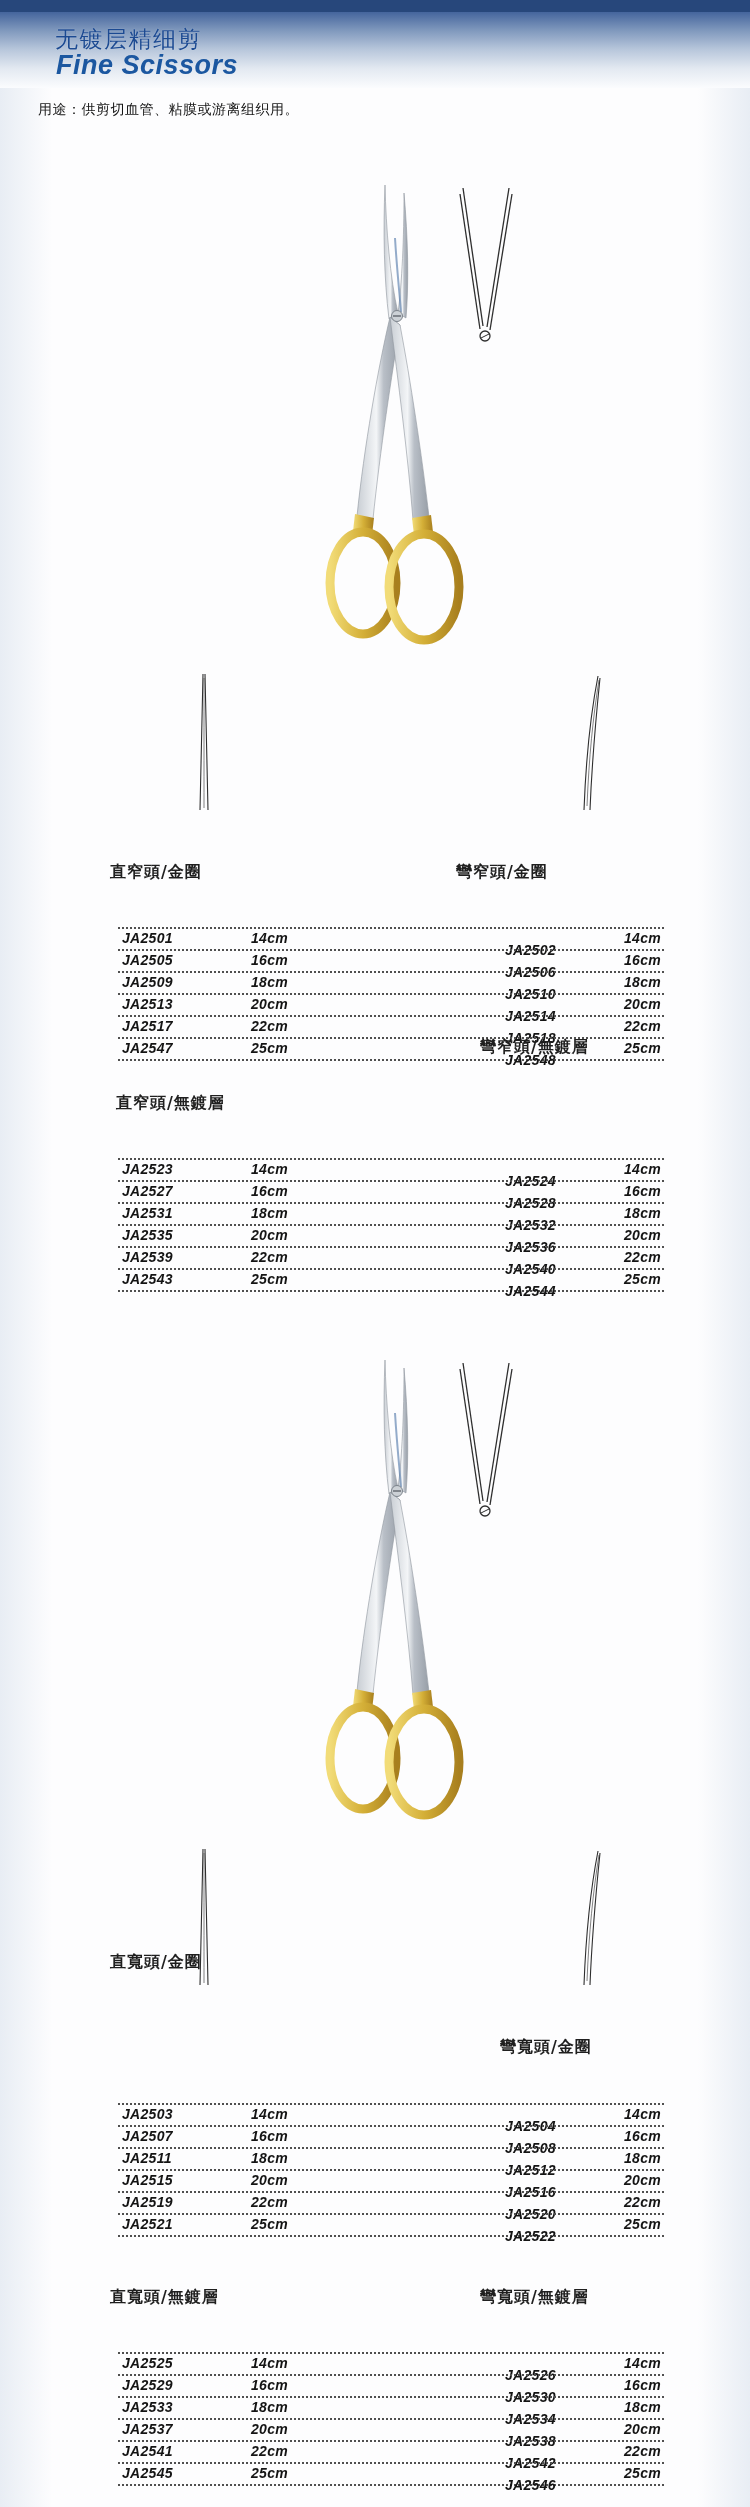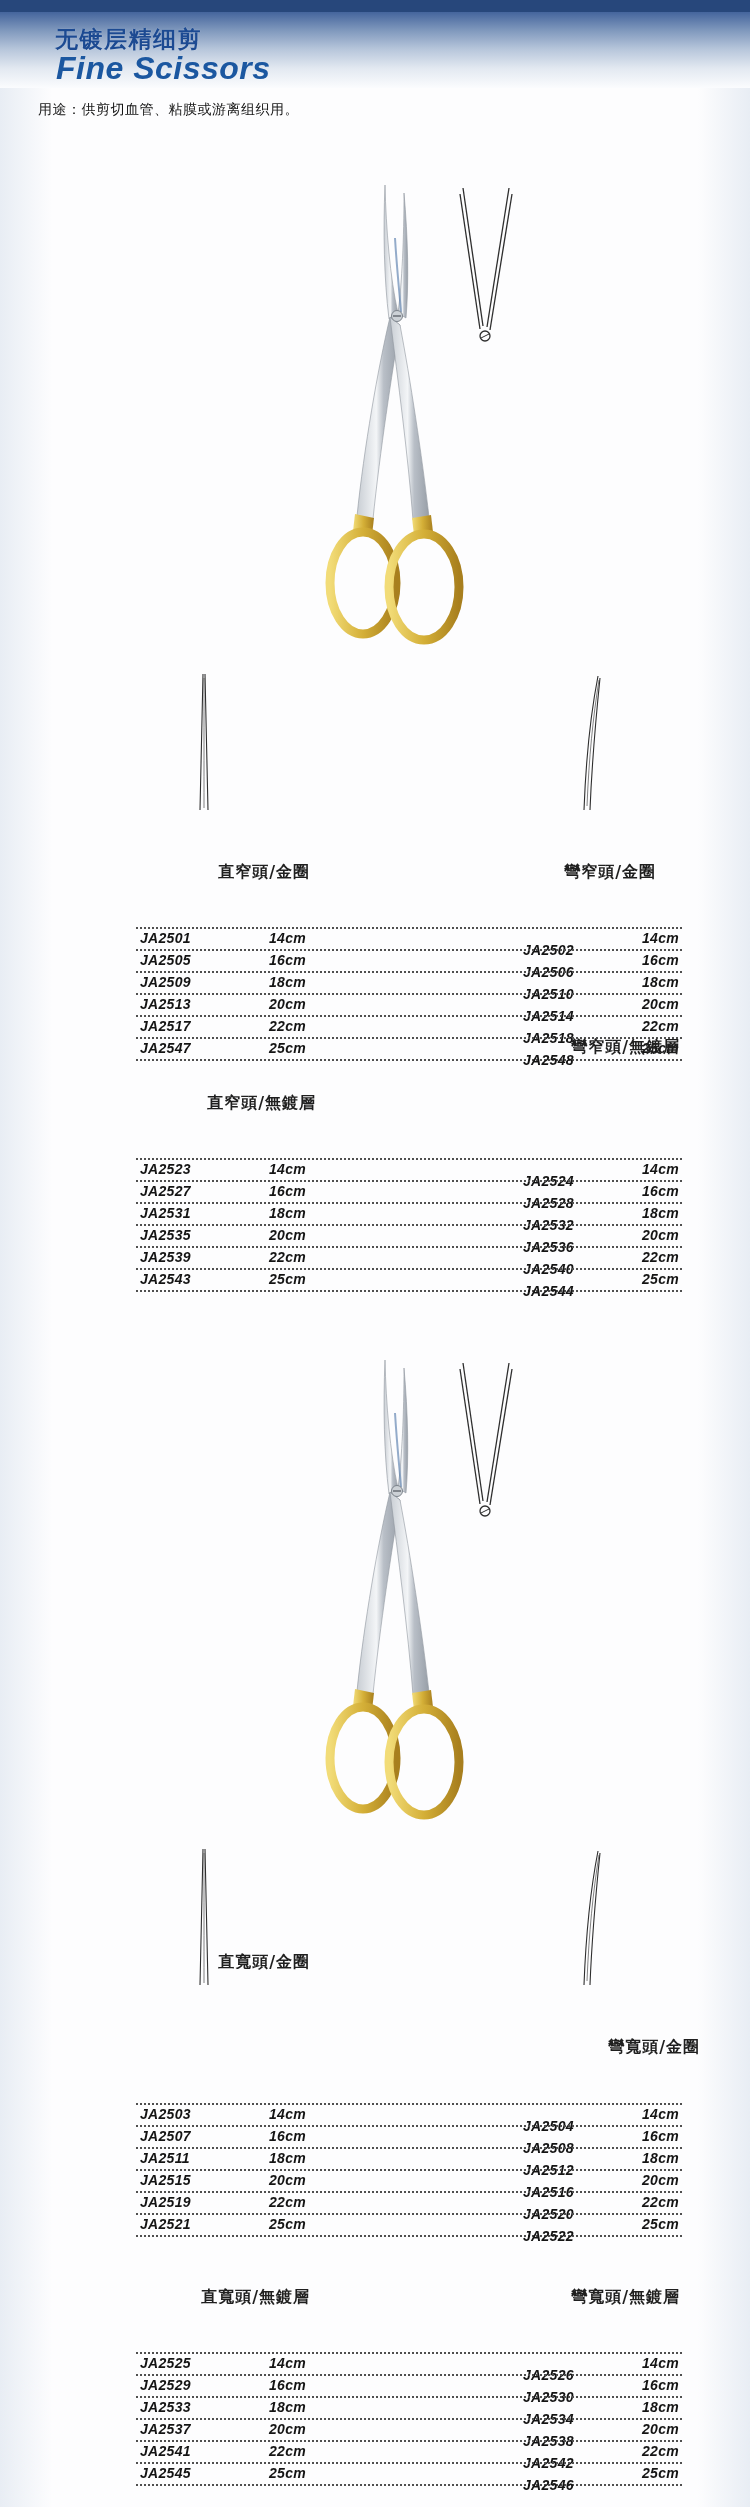--- a/index.html
+++ b/index.html
@@ -7,39 +7,39 @@
     position:relative;width:750px;height:2507px;overflow:hidden;
     font-family:"Liberation Sans",sans-serif;
     background:linear-gradient(90deg,#e8edf4 0%,#fdfdfe 7%,#fdfdfe 93%,#e8edf4 100%);
   }
   .banner{
     position:absolute;left:0;top:0;width:750px;height:88px;
     background:linear-gradient(180deg,#33558a 0%,#40619a 12%,#7e97bc 34%,#b7c6db 56%,#e3e9f1 78%,#fbfcfe 100%);
   }
   .banner-topbar{position:absolute;left:0;top:0;width:750px;height:12px;background:#27477b;}
   .title-cn{
-    position:absolute;left:55px;top:24px;font-size:23px;font-weight:bold;
+    position:absolute;left:55px;top:24px;font-size:23px;font-weight:normal;
     color:#1c4a92;letter-spacing:1.5px;text-shadow:0 0 1px rgba(255,255,255,.55);
   }
   .title-en{
-    position:absolute;left:56px;top:50px;font-size:32px;font-style:italic;font-weight:bold;
+    position:absolute;left:56px;top:50px;font-size:27px;font-style:italic;font-weight:bold;
     color:#1b57a0;letter-spacing:0.5px;
   }
   .usage{
     position:absolute;left:38px;top:101px;font-size:14px;font-weight:400;
     color:#161616;letter-spacing:0.5px;
   }
   .img-box{position:absolute;}
   .img-box svg{display:block;width:100%;height:100%;}
   .caption{
-    position:absolute;width:200px;text-align:right;
+    position:absolute;width:200px;text-align:left;
     font-family:"DejaVu Serif","Liberation Serif",serif;
     font-size:16px;font-weight:bold;color:#1f1f1f;letter-spacing:1px;white-space:nowrap;
   }
-  .ptable{position:absolute;left:136px;width:546px;border-bottom:2px dotted #4f4f4f;text-align:center;}
+  .ptable{position:absolute;left:118px;width:546px;border-bottom:2px dotted #4f4f4f;text-align:center;}
   .trow{position:relative;height:20px;border-top:2px dotted #4f4f4f;}
   .tcell{
     position:absolute;top:1px;font-size:14px;font-weight:bold;font-style:italic;
     color:#141414;letter-spacing:0.3px;white-space:nowrap;
   }
   .c0{left:4px;}
   .c1{right:376px;}
   .c2{left:387px;margin-top:12px;}
   .c3{right:3px;}
 </style>

